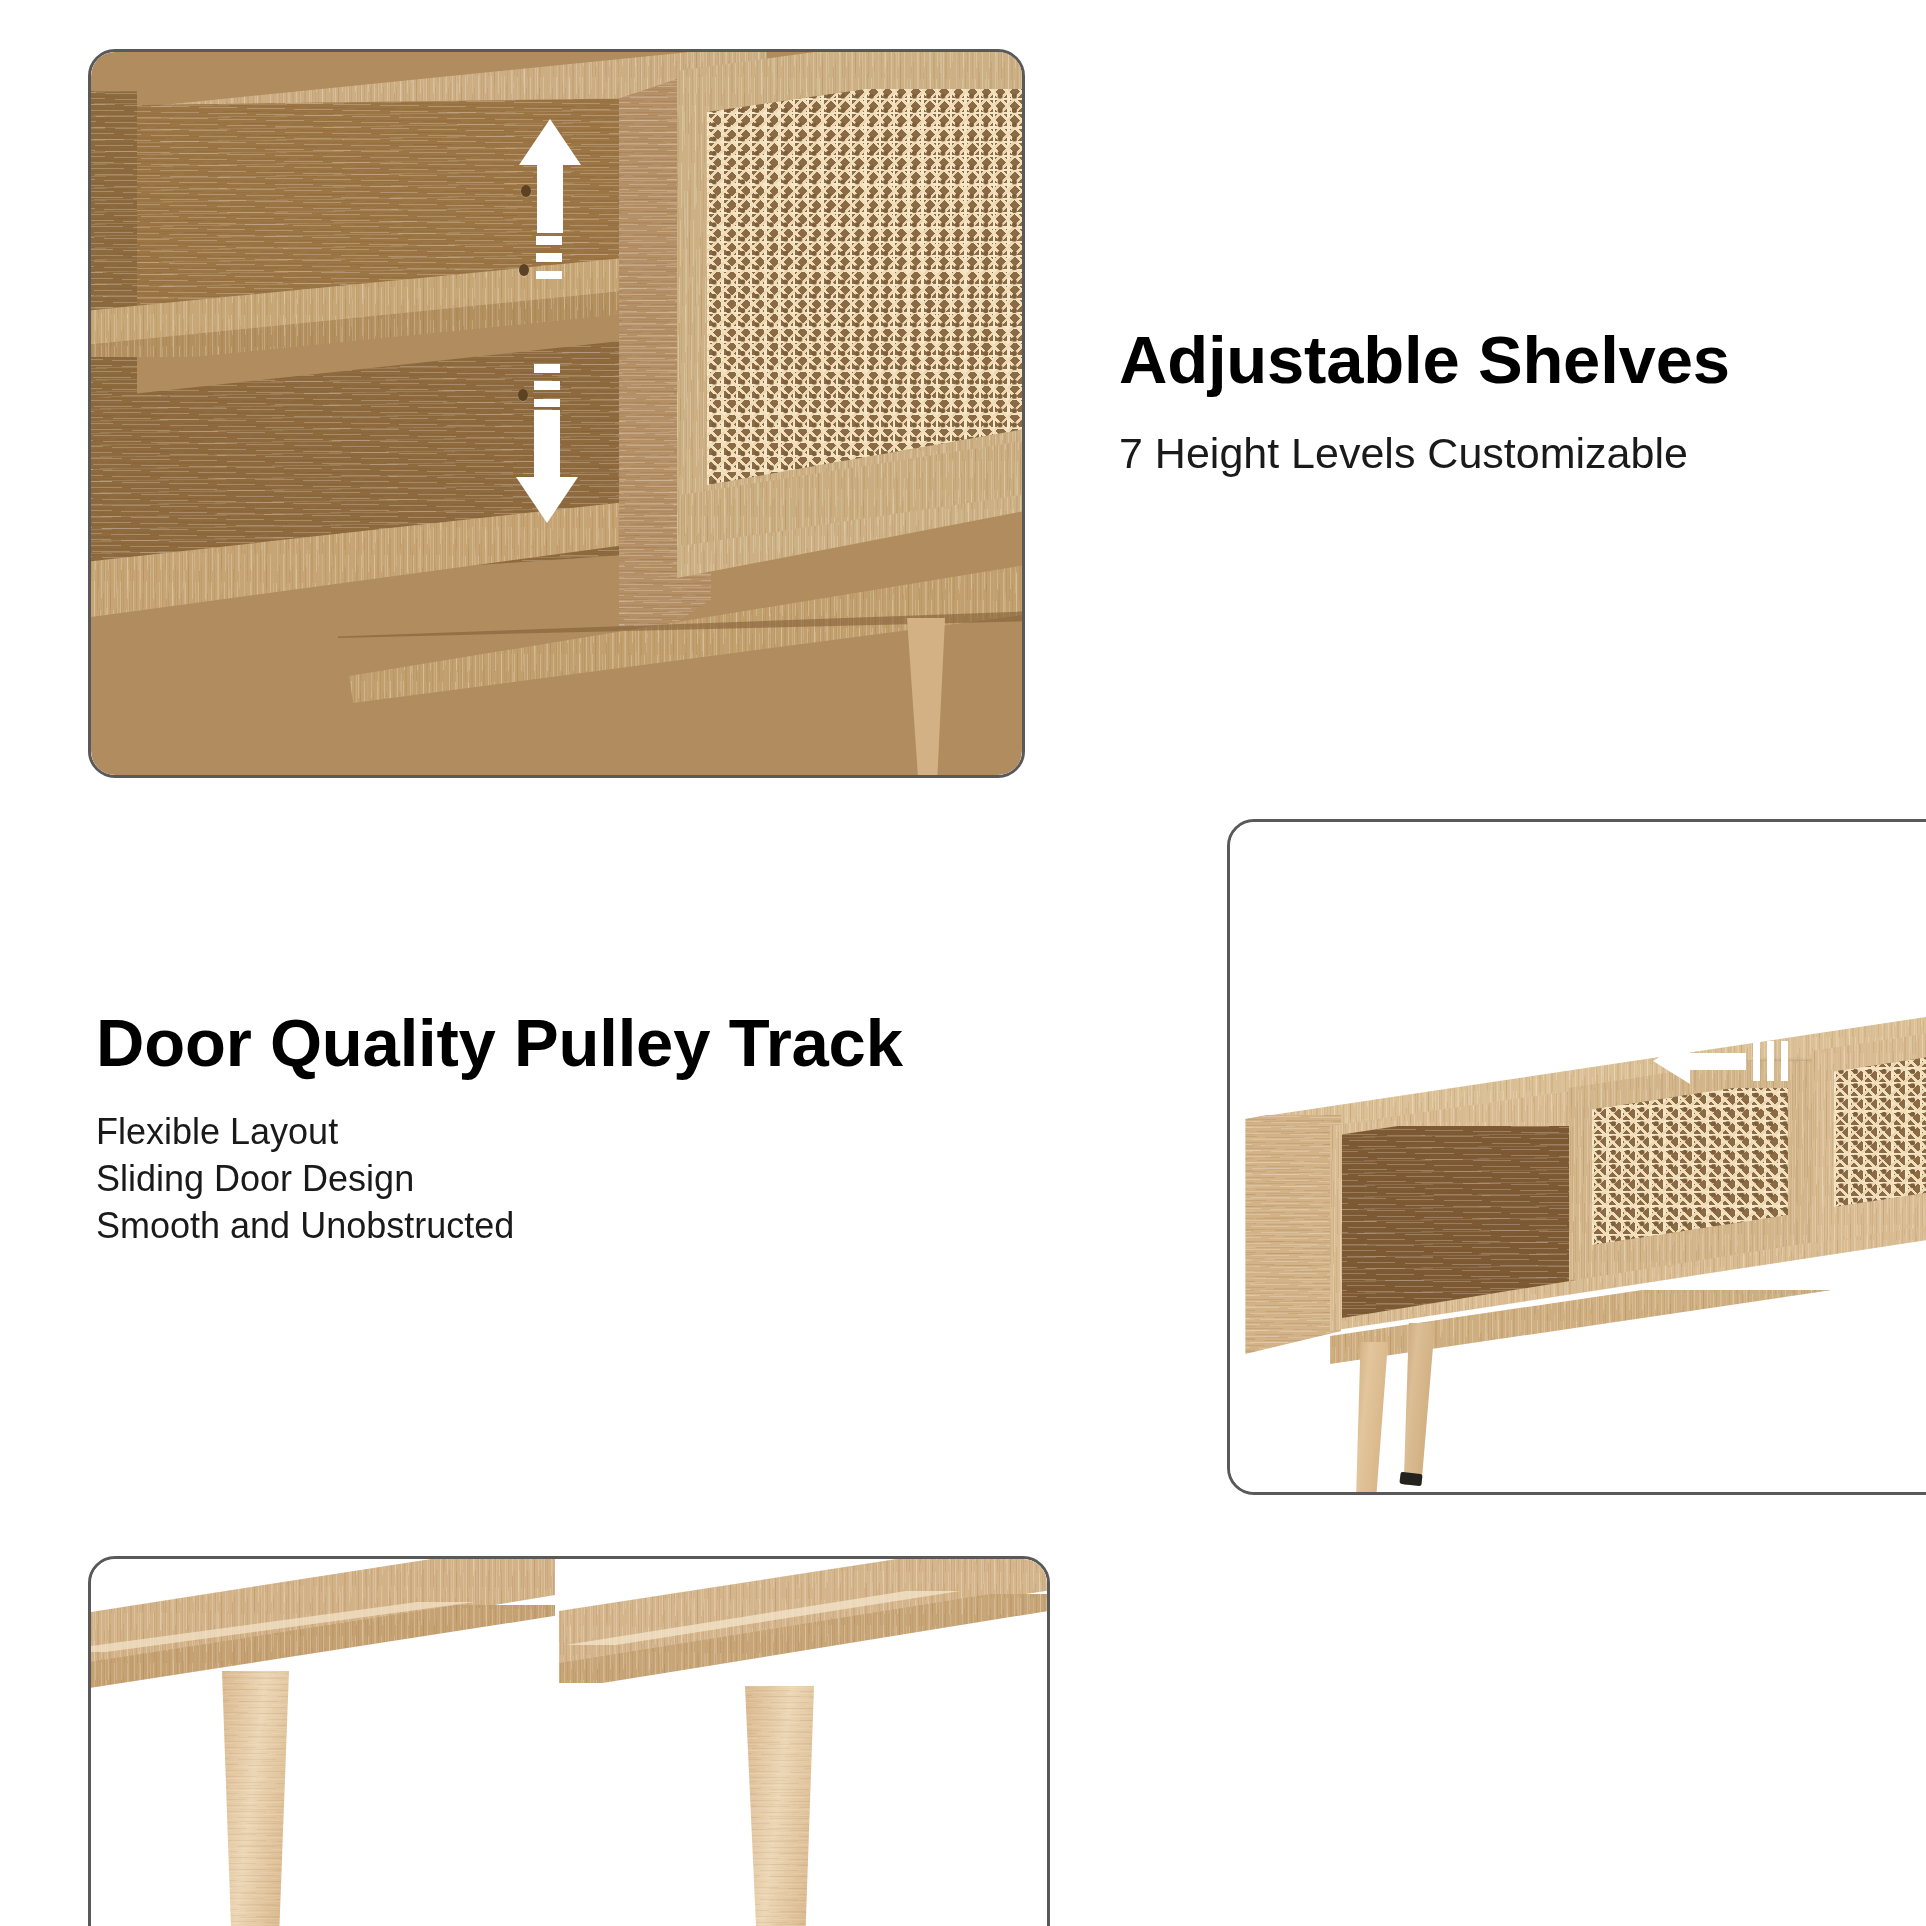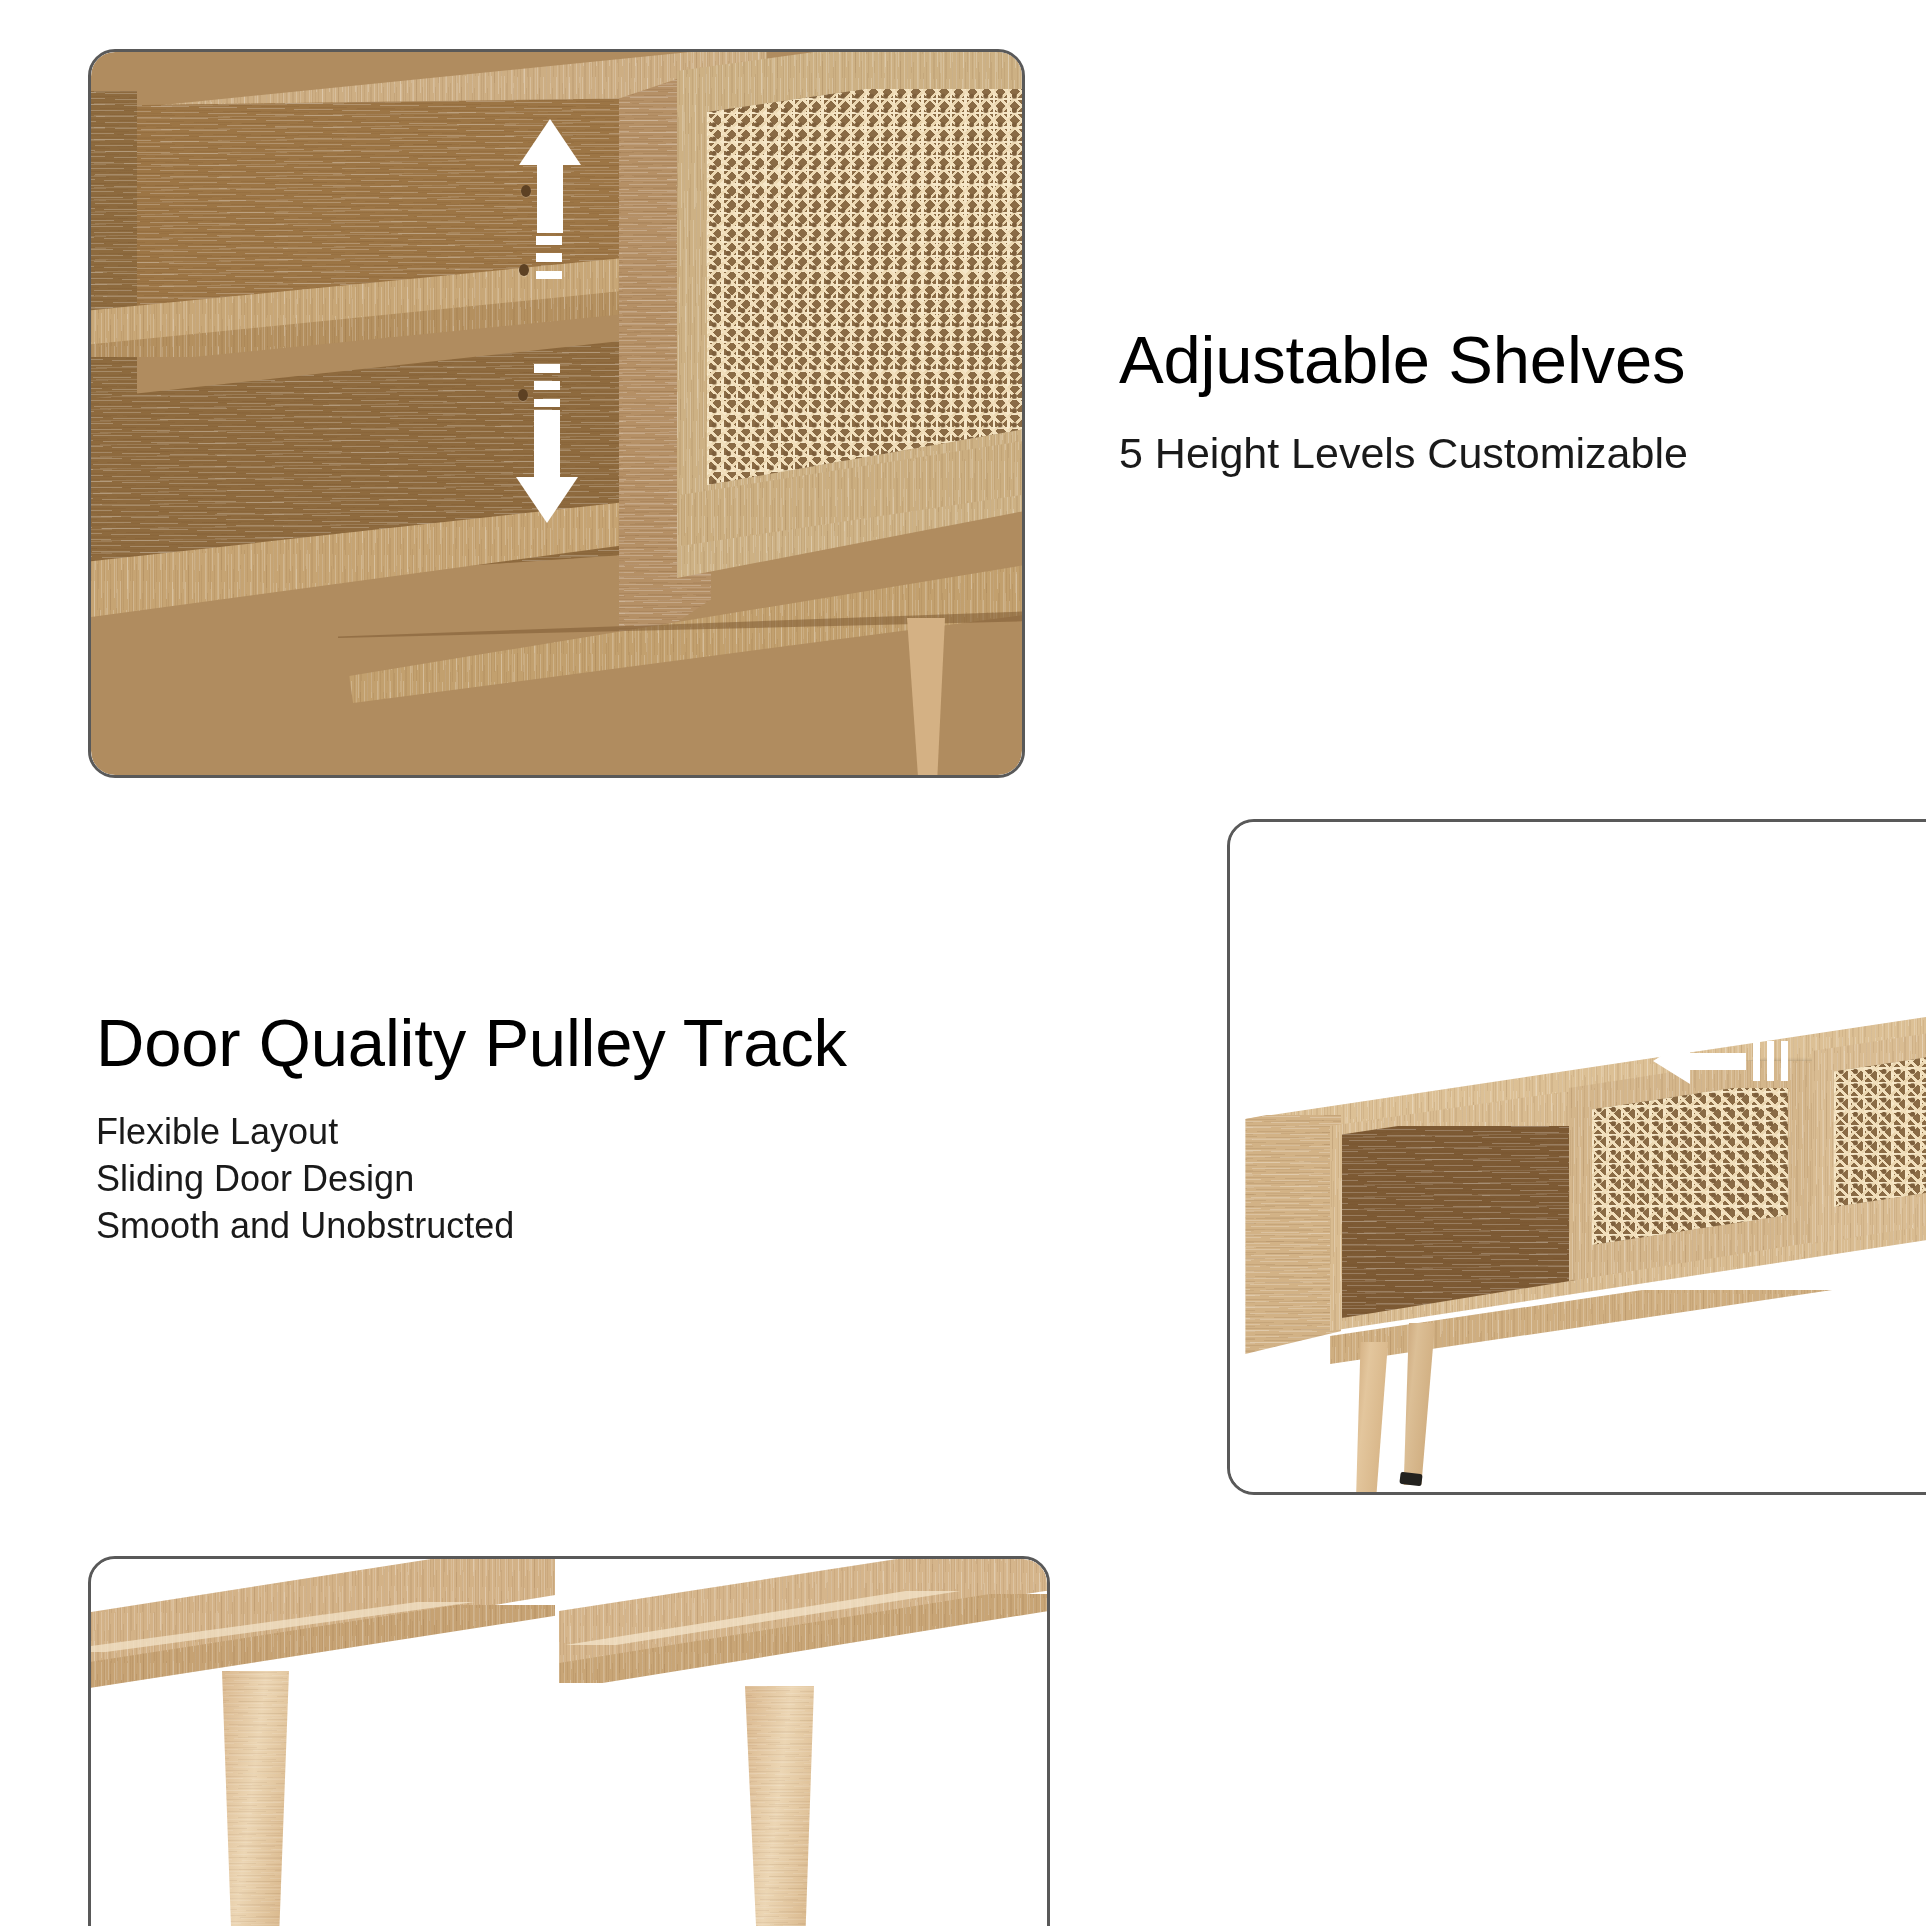--- a/index.html
+++ b/index.html
@@ -53,21 +53,21 @@
   .arrow-up, .arrow-down{ position:absolute; }
   .arw-shaft{ position:absolute; }
   .arw-head{ position:absolute; width:0; height:0; }
   .mlines{ position:absolute; display:flex; flex-direction:column; justify-content:space-between; }
   .mlines > i{ display:block; width:100%; }
   .mlines-v{ position:absolute; display:flex; flex-direction:row; justify-content:space-between; }
   .mlines-v > i{ display:block; height:100%; }
 
   
   .headline{
-    position:absolute; color:#000; font-weight:normal; letter-spacing:-0.2px;
+    position:absolute; color:#000; font-weight:bold; letter-spacing:-0.2px;
     white-space:nowrap; line-height:1.0;
   }
   .subline{
     position:absolute; color:#1a1a1a; font-weight:normal; line-height:1.30;
     white-space:pre-line;
   }
 </style>
 </head>
 <body>
 
@@ -155,21 +155,21 @@
     <div class="arrow-down" style="left:425px; top:358px; width:62px; height:114px;">
       <div class="arw-shaft" style="left:17.7px; top:0; width:26px; height:69px; background:#ffffff;"></div>
       <div class="arw-head" style="left:0; top:67px; border-left:31px solid transparent; border-right:31px solid transparent;
                   border-top:46px solid #ffffff;"></div>
     </div>
 
   </div>
 </div>
 
 <div class="headline" style="left:1119px; top:326px; font-size:67px;">Adjustable Shelves</div>
-<div class="subline" style="left:1119px; top:426px; font-size:43px;">5 Height Levels Customizable</div>
+<div class="subline" style="left:1119px; top:426px; font-size:43px;">7 Height Levels Customizable</div>
 
 <div class="panel" style="left:1227px; top:819px; width:952px; height:676px;">
   <div class="panel-inner" style="background:#ffffff;">
 
     <div class="wood grain-fine" style="left:15.4px; top:181px; width:894px; height:162px;
                 background-color:#dcc095;
                 clip-path:polygon(0 116px,774px 0,894px 35px,116px 160px);"></div>
 
     <div class="wood grain-vert" style="left:15.4px; top:293px; width:96px; height:239px;
                 background-color:#d2b286;

